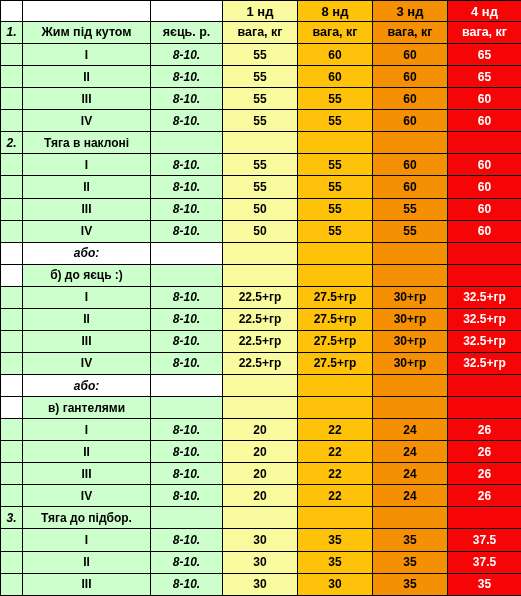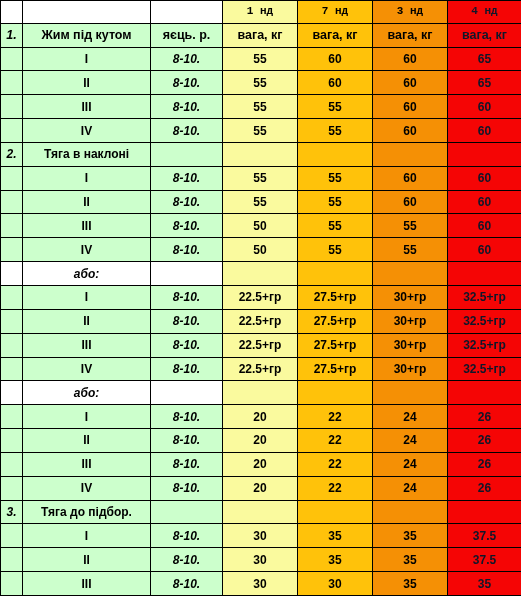--- a/index.html
+++ b/index.html
@@ -42,25 +42,25 @@
 
   
   .f-white { background: #ffffff; margin-top: 36px; }
   .f-green { background: #ccffcc; }
   .f-y1    { background: #fafa9e; }
   .f-o2    { background: #ffc20a; }
   .f-o3    { background: #f59005; }
   .f-r4    { background: #f50505; }
 
   
-  tr.hdr-week td { height: 19px; font-size: 11px; font-weight: bold; font-family: Liberation Mono, monospace; }
+  tr.hdr-week td { height: 19px; font-size: 13px; font-weight: bold; }
   tr.hdr-unit td { height: 20px; font-size: 12.5px; font-weight: bold; }
 
   .txt-dark  { color: #000000; }
-  .txt-red   { color: #0f172a; }
+  .txt-red   { color: #ffffff; }
 
   .idx     { font-style: italic; text-align: center; font-size: 12px; }
   .ex-name { font-weight: bold; text-align: center; font-size: 13px; }
   .sub     { font-weight: normal; text-align: center; font-size: 12.5px; }
   .abo     { font-style: italic; font-weight: normal; text-align: left; padding-left: 5px; font-size: 12.5px; }
   .roman   { font-weight: normal; text-align: center; font-size: 12.5px; }
   .reps    { font-weight: normal; font-size: 12.5px; font-style: italic; }
   .val     { font-weight: bold; font-size: 12.5px; }
   .blank   { }
 </style>
@@ -76,21 +76,21 @@
       <col class="c-w2">
       <col class="c-w3">
       <col class="c-w4">
   </colgroup>
   <tbody id="sheet-body">
       <tr class="hdr-week">
         <td class="f-white blank"></td>
         <td class="f-white blank"></td>
         <td class="f-white blank"></td>
         <td class="txt-dark f-y1">1 нд</td>
-        <td class="txt-dark f-o2">7 нд</td>
+        <td class="txt-dark f-o2">8 нд</td>
         <td class="txt-dark f-o3">3 нд</td>
         <td class="txt-dark f-r4 txt-red">4 нд</td>
       </tr>
       <tr class="hdr-unit">
         <td class="f-green idx">1.</td>
         <td class="f-green ex-name">Жим під кутом</td>
         <td class="f-green sub">яєць. р.</td>
         <td class="sub f-y1">вага, кг</td>
         <td class="sub f-o2">вага, кг</td>
         <td class="sub f-o3">вага, кг</td>
@@ -180,20 +180,29 @@
       <tr>
         <td class="f-white idx"></td>
         <td class="f-white abo">або:</td>
         <td class="f-white reps"></td>
         <td class="val f-y1"></td>
         <td class="val f-o2"></td>
         <td class="val f-o3"></td>
         <td class="val f-r4 txt-red"></td>
       </tr>
       <tr>
+        <td class="f-white idx"></td>
+        <td class="f-green sub">б) до яєць :)</td>
+        <td class="f-green reps"></td>
+        <td class="val f-y1"></td>
+        <td class="val f-o2"></td>
+        <td class="val f-o3"></td>
+        <td class="val f-r4 txt-red"></td>
+      </tr>
+      <tr>
         <td class="f-green idx"></td>
         <td class="f-green roman">I</td>
         <td class="f-green reps">8-10.</td>
         <td class="val f-y1">22.5+гр</td>
         <td class="val f-o2">27.5+гр</td>
         <td class="val f-o3">30+гр</td>
         <td class="val f-r4 txt-red">32.5+гр</td>
       </tr>
       <tr>
         <td class="f-green idx"></td>
@@ -225,20 +234,29 @@
       <tr>
         <td class="f-white idx"></td>
         <td class="f-white abo">або:</td>
         <td class="f-white reps"></td>
         <td class="val f-y1"></td>
         <td class="val f-o2"></td>
         <td class="val f-o3"></td>
         <td class="val f-r4 txt-red"></td>
       </tr>
       <tr>
+        <td class="f-white idx"></td>
+        <td class="f-green sub">в) гантелями</td>
+        <td class="f-green reps"></td>
+        <td class="val f-y1"></td>
+        <td class="val f-o2"></td>
+        <td class="val f-o3"></td>
+        <td class="val f-r4 txt-red"></td>
+      </tr>
+      <tr>
         <td class="f-green idx"></td>
         <td class="f-green roman">I</td>
         <td class="f-green reps">8-10.</td>
         <td class="val f-y1">20</td>
         <td class="val f-o2">22</td>
         <td class="val f-o3">24</td>
         <td class="val f-r4 txt-red">26</td>
       </tr>
       <tr>
         <td class="f-green idx"></td>

